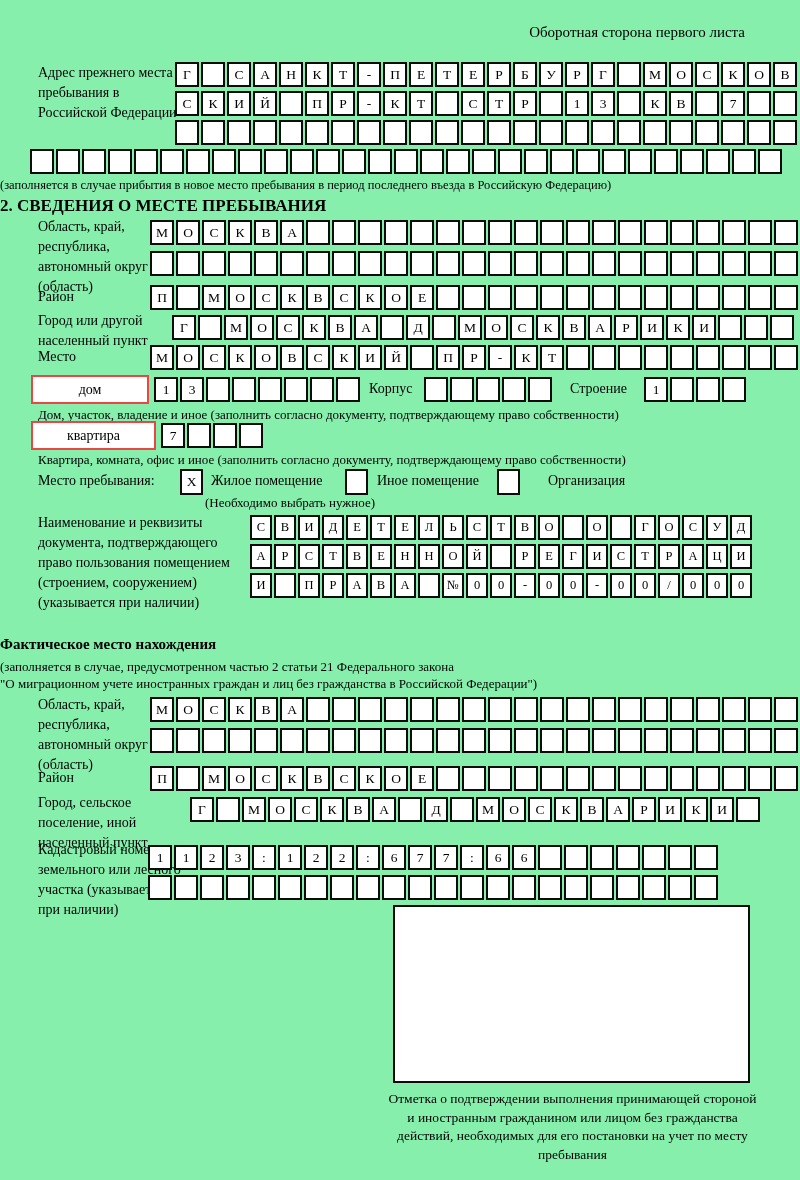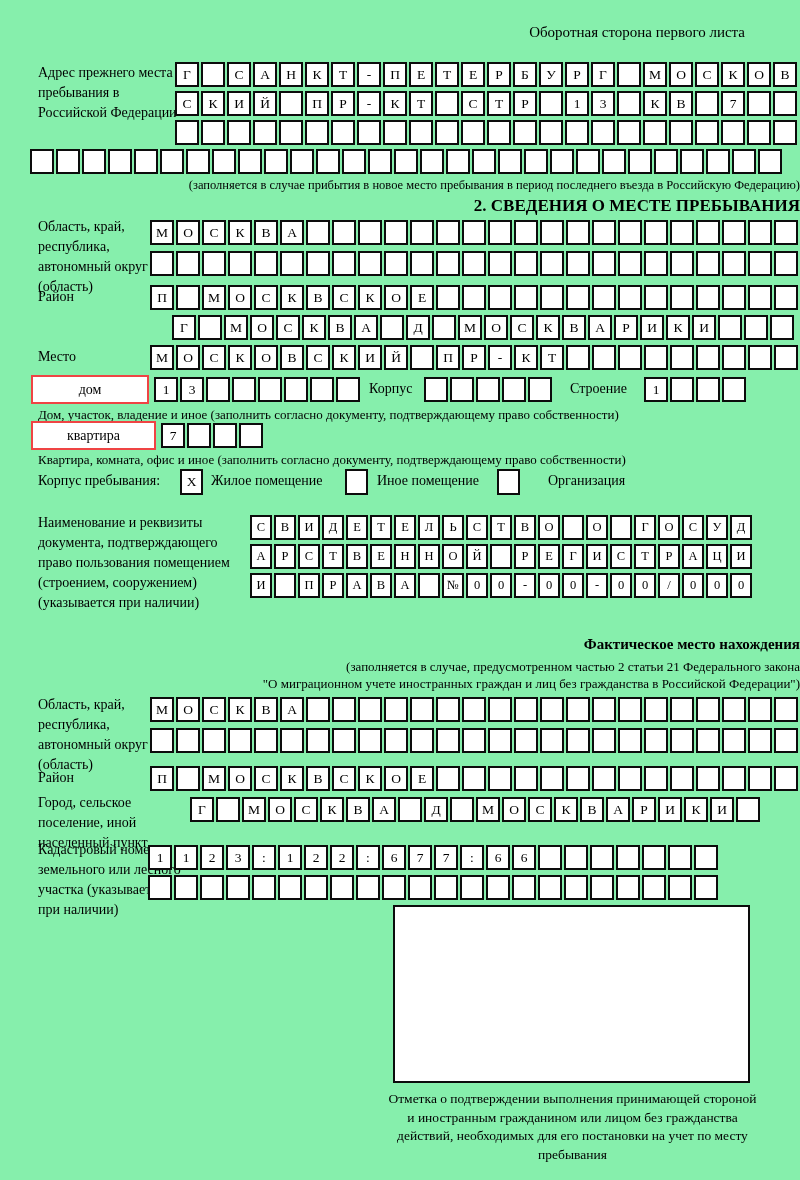--- a/index.html
+++ b/index.html
@@ -3,21 +3,21 @@
 <meta charset="utf-8">
 <style>
   html,body{margin:0;padding:0;background:#fff;}
   .page{
     position:relative;width:800px;height:1180px;background:#86efac;color:#000;
     font-family:"Liberation Serif","DejaVu Serif",serif;overflow:hidden;
   }
   .abs{position:absolute;}
   .lbl{position:absolute;font-size:14px;line-height:20px;color:#000;}
   .note{position:absolute;font-size:12.5px;line-height:16px;color:#000;}
-  .center{left:0;width:800px;text-align:right;}
+  .center{left:0;width:800px;text-align:left;}
   .hdr{position:absolute;font-weight:bold;font-size:17px;}
   .cells{position:absolute;display:flex;gap:2px;}
   .cell{
     flex:none;width:20px;height:21px;border:2px solid #0c0c0c;
     display:flex;align-items:center;justify-content:center;
     font-size:13.5px;line-height:1;background:#fff;
   }
   .cells-s .cell{width:18px;font-size:12.5px;}
   .widebox{
     position:absolute;border:2px solid #ef4444;display:flex;align-items:center;justify-content:center;
@@ -233,20 +233,21 @@
       <div class="cell"></div>
       <div class="cell"></div>
       <div class="cell"></div>
       <div class="cell"></div>
       <div class="cell"></div>
       <div class="cell"></div>
       <div class="cell"></div>
       <div class="cell"></div>
     </div>
 
+  <div class="lbl" style="left:38px;top:311px;width:132px">Город или другой населенный пункт</div>
   <div class="cells" style="left:172px;top:315px">
       <div class="cell">Г</div>
       <div class="cell"></div>
       <div class="cell">М</div>
       <div class="cell">О</div>
       <div class="cell">С</div>
       <div class="cell">К</div>
       <div class="cell">В</div>
       <div class="cell">А</div>
       <div class="cell"></div>
@@ -326,27 +327,28 @@
 
   <div class="widebox" style="left:31px;top:421px;width:125px;height:29px">квартира</div>
   <div class="cells" style="left:161px;top:423px">
       <div class="cell">7</div>
       <div class="cell"></div>
       <div class="cell"></div>
       <div class="cell"></div>
     </div>
   <div class="note" style="left:38px;top:452px;font-size:13px">Квартира, комната, офис и иное (заполнить согласно документу, подтверждающему право собственности)</div>
 
-  <div class="lbl" style="left:38px;top:471px">Корпус пребывания:</div>
+  <div class="lbl" style="left:38px;top:471px">Место пребывания:</div>
   <div class="cbx" style="left:180px;top:469px">X</div>
   <div class="lbl" style="left:211px;top:471px">Жилое помещение</div>
   <div class="cbx" style="left:345px;top:469px"></div>
   <div class="lbl" style="left:377px;top:471px">Иное помещение</div>
   <div class="cbx" style="left:497px;top:469px"></div>
   <div class="lbl" style="left:548px;top:471px">Организация</div>
+  <div class="note" style="left:150px;top:495px;width:280px;text-align:center;font-size:13px">(Необходимо выбрать нужное)</div>
 
   <div class="lbl" style="left:38px;top:513px;width:205px">Наименование и реквизиты документа, подтверждающего право пользования помещением (строением, сооружением) (указывается при наличии)</div>
   <div class="cells cells-s" style="left:250px;top:515px">
       <div class="cell">С</div>
       <div class="cell">В</div>
       <div class="cell">И</div>
       <div class="cell">Д</div>
       <div class="cell">Е</div>
       <div class="cell">Т</div>
       <div class="cell">Е</div>

